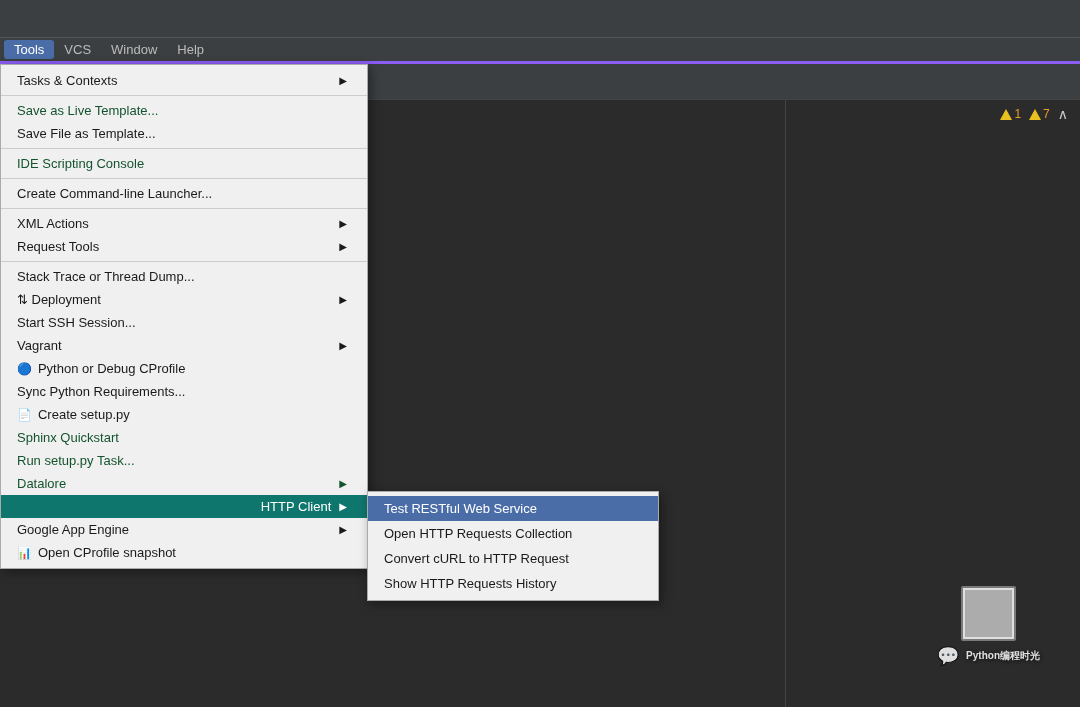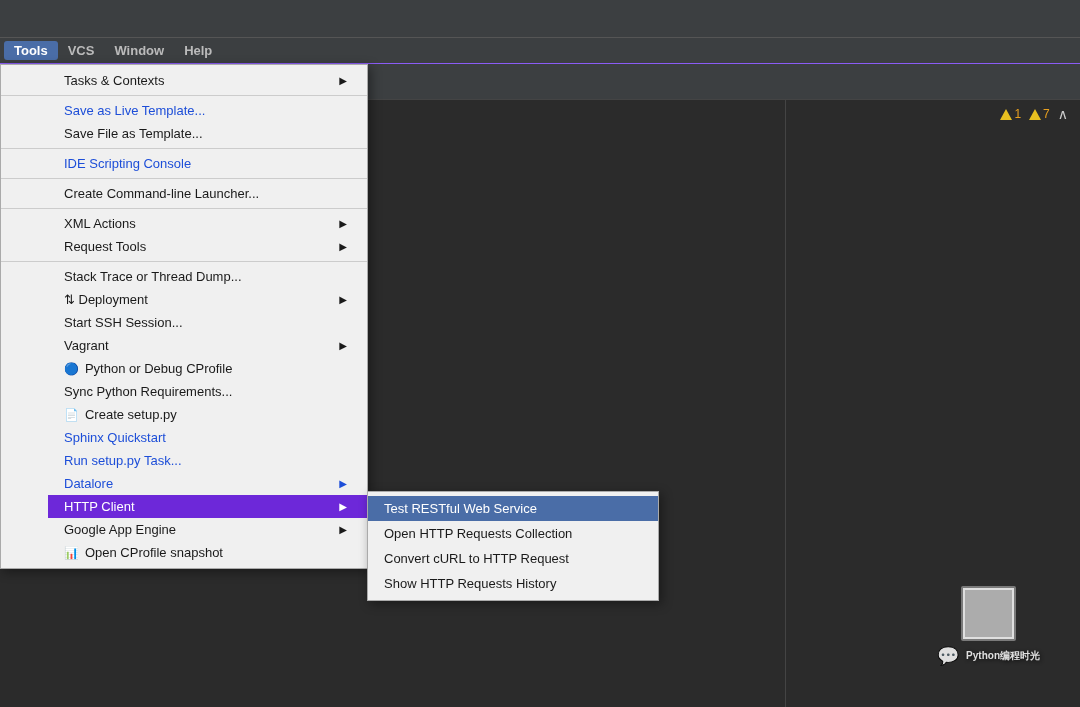--- a/index.html
+++ b/index.html
@@ -34,22 +34,21 @@
 
     
     .menubar {
       position: absolute;
       top: 38px; left: 0; right: 0;
       height: 26px;
       background: #3c3f41;
       display: flex;
       align-items: center;
       padding: 0 4px;
-      border-bottom: 1px solid #8b5cf6;
-      font-weight: bold;
+      border-bottom: 3px solid #8b5cf6;
     }
 
     .menubar-item {
       padding: 2px 10px;
       color: #bbbbbb;
       font-size: 13px;
       cursor: pointer;
       border-radius: 3px;
     }
 
@@ -129,31 +128,31 @@
     .menu-item {
       display: flex;
       align-items: center;
       padding: 4px 20px 4px 16px;
       color: #1a1a1a;
       font-size: 13px;
       cursor: pointer;
       position: relative;
       white-space: nowrap;
       justify-content: space-between;
-      margin-left: 47px;
     }
 
     .menu-item.disabled {
-      color: #1d4ed8;
+      color: #14532d;
       cursor: default;
     }
 
     .menu-item.active-highlight {
-      background: #6d28d9;
+      background: #0f766e;
       color: white;
+      justify-content: flex-end;
     }
 
     .menu-item .arrow {
       font-size: 10px;
       margin-left: 8px;
     }
 
     .menu-item .item-icon {
       margin-right: 6px;
       font-size: 12px;

